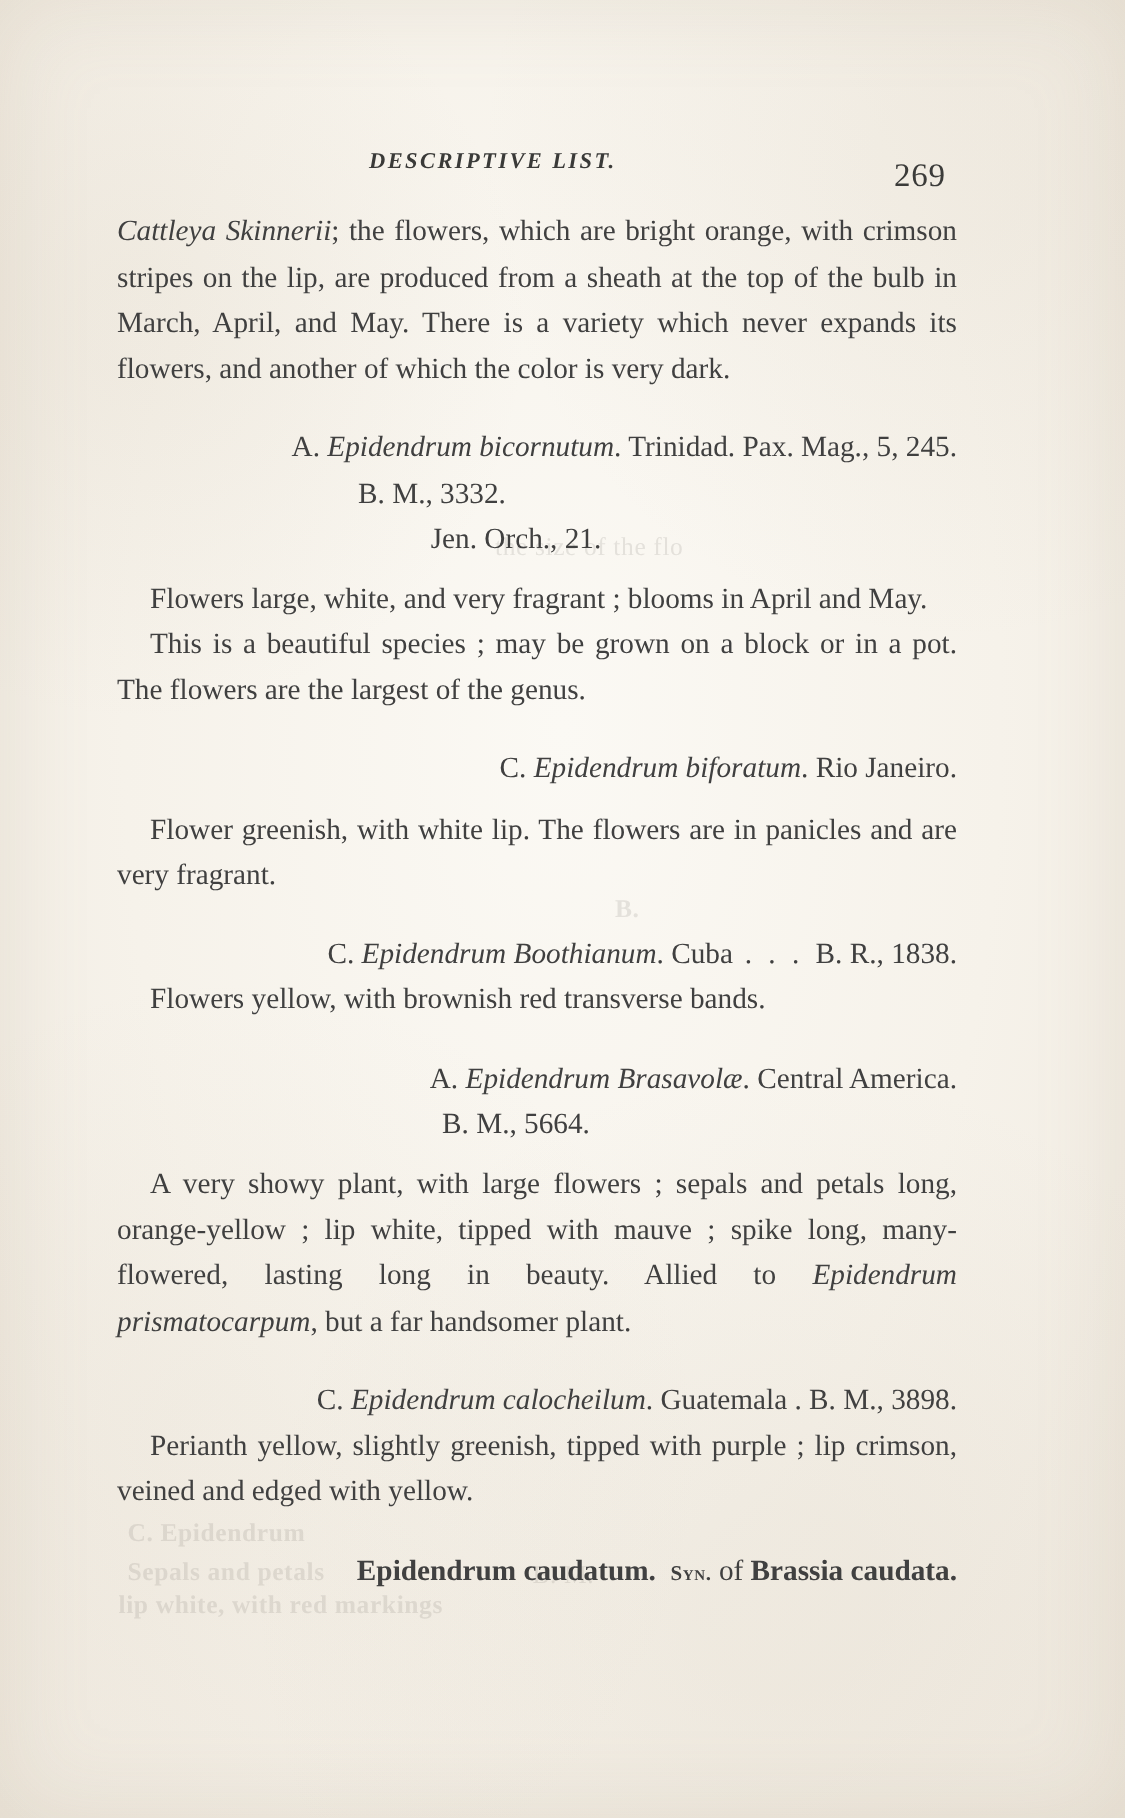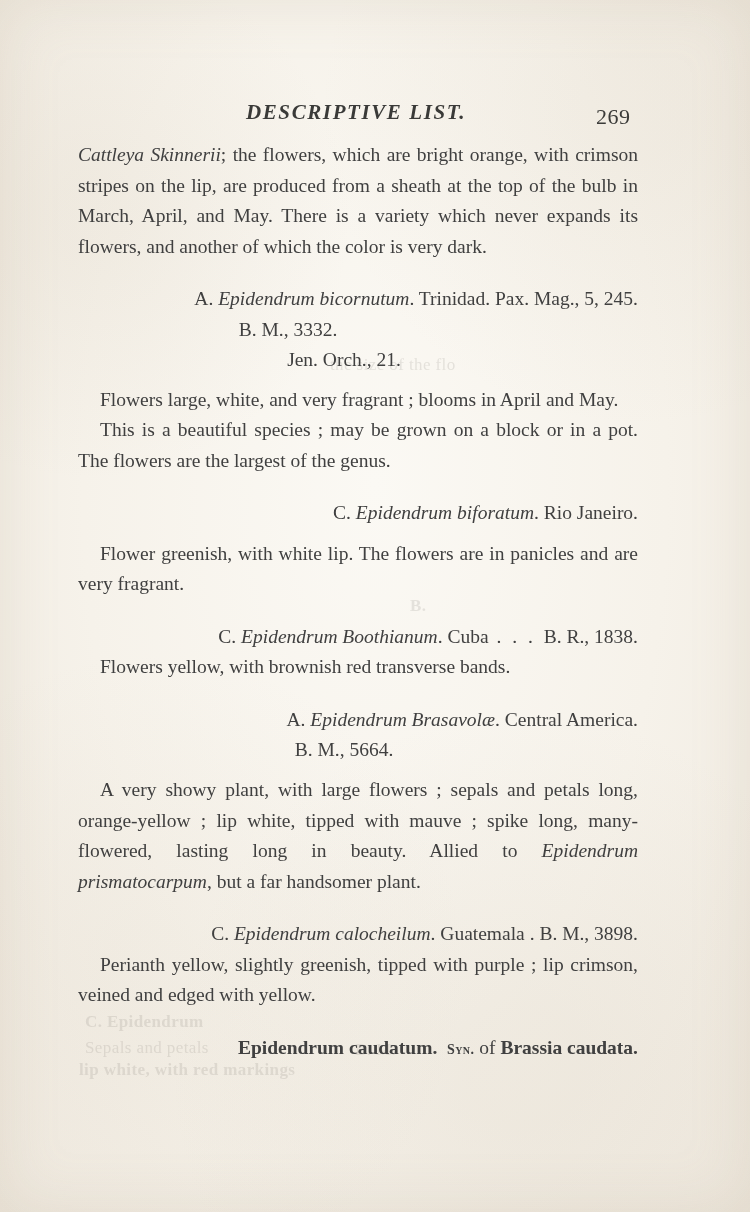--- a/index.html
+++ b/index.html
@@ -48,21 +48,21 @@
     width: 750px;
     height: 34px;
   }
   .running-head {
     position: absolute;
     left: 246px;
     top: 0;
     font-style: italic;
     font-weight: bold;
     letter-spacing: 1.6px;
-    font-size: 21px;
+    font-size: 15px;
     color: #3a3a38;
   }
   .folio {
     position: absolute;
     left: 596px;
     top: 4px;
     font-size: 22px;
     color: #3b3b39;
     letter-spacing: 0.5px;
   }
@@ -107,21 +107,21 @@
   .dots { letter-spacing: 3px; }
   .faint {
     position: absolute;
     color: rgba(120,115,105,0.16);
     font-size: 17px;
     letter-spacing: 0.4px;
   }
   .f1 { left: 330px; top: 355px; }
   .f2 { left: 410px; top: 596px; font-weight: bold;}
   .f3 { left: 85px; top: 1012px; font-weight: bold; }
-  .f4 { left: 85px; top: 1038px; font-weight: normal; }
+  .f4 { left: 85px; top: 1038px; font-weight: bold; }
   .f5 { left: 79px; top: 1060px; font-weight: bold; }
   .f6 { left: 355px; top: 1040px; }
   .edge-shadow {
     position: absolute;
     inset: 0;
     box-shadow: inset 0 0 60px rgba(170,155,130,0.18);
     pointer-events: none;
   }
 </style>
 </head>

